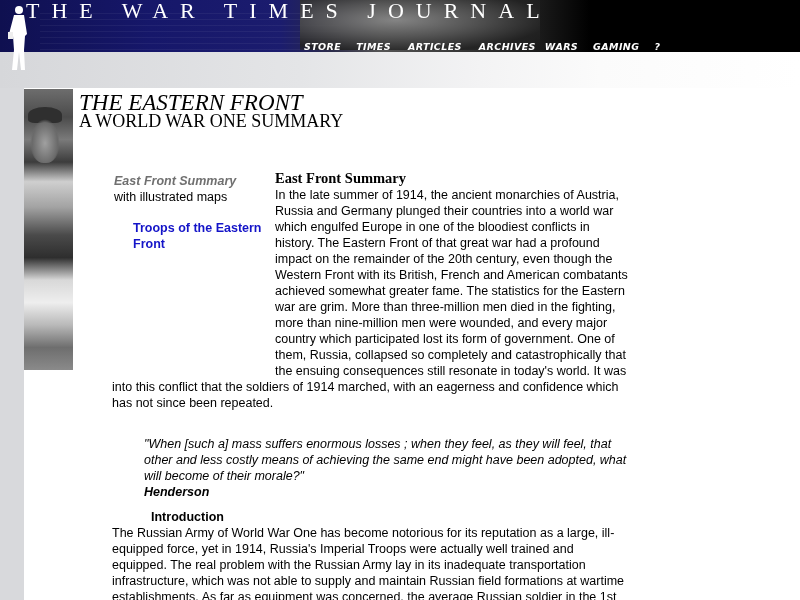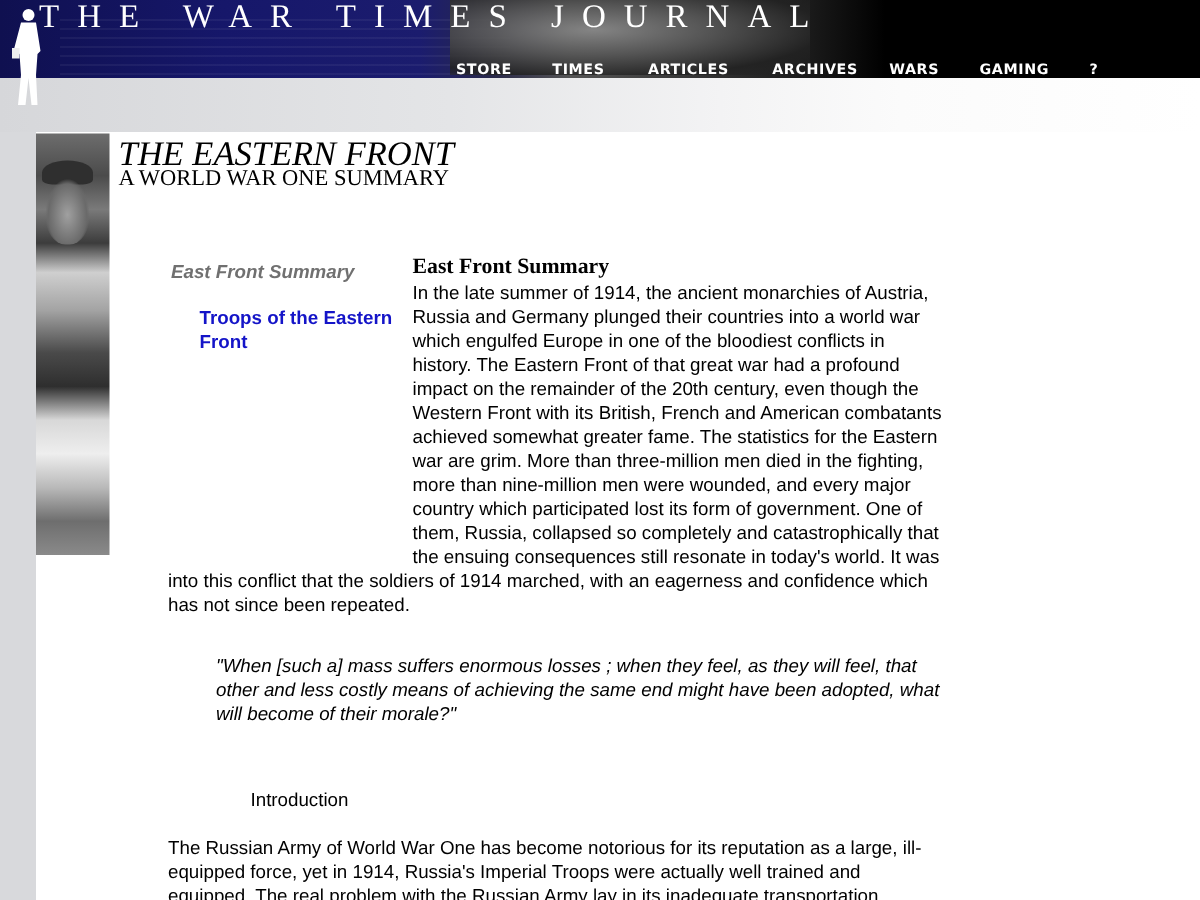--- a/index.html
+++ b/index.html
@@ -13,52 +13,52 @@
     .banner-curve2 { position:absolute; left:0; top:52px; width:800px; height:40px;
       background: linear-gradient(90deg, #d6d7da 0px, #e4e5e7 300px, #f3f3f4 480px, #fbfbfb 600px, #ffffff 800px); }
     .banner-scrawl { position:absolute; left:40px; top:8px; width:300px; height:42px;
       background: repeating-linear-gradient(0deg, rgba(255,255,255,0.05) 0 1px, transparent 1px 6px); }
     .photo-block { position:absolute; left:300px; top:0; width:240px; height:50px;
       background: radial-gradient(ellipse at 40% 40%, #8a8a8a 0%, #555 40%, #222 75%, transparent 100%); opacity:0.9; }
     .site-title { position:absolute; left:26px; top:-2px; color:#ffffff; font-family:"Liberation Serif", serif;
       font-size:22px; letter-spacing:12px; white-space:nowrap; }
     .soldier { position:absolute; left:6px; top:4px; }
 
-    .topnav { position:absolute; left:304px; top:40px; height:14px; display:flex; gap:16px; }
+    .topnav { position:absolute; left:304px; top:40px; height:14px; display:flex; gap:4px;font-style:italic; }
     .topnav a { color:#ffffff; font-family:"DejaVu Sans", sans-serif; font-weight:bold; font-size:9.5px; letter-spacing:0.4px;
       text-decoration:none; margin-right:11px; line-height:14px; white-space:nowrap; }
 
     
     .left-bar { position:absolute; left:0; top:88px; width:24px; height:512px; background:#d8d9dc; }
 
     
     .photo-strip { position:absolute; left:24px; top:89px; width:49px; height:281px;
       background: linear-gradient(180deg, #6d6d6d 0%, #4b4b4b 10%, #7a7a7a 18%, #3c3c3c 26%, #cfcfcf 33%, #a3a3a3 42%, #4a4a4a 52%, #2e2e2e 60%, #d8d8d8 68%, #eeeeee 76%, #b9b9b9 84%, #6e6e6e 92%, #8a8a8a 100%); }
     .photo-strip .face { position:absolute; left:6px; top:30px; width:30px; height:44px; border-radius:45%;
       background: radial-gradient(ellipse at 50% 55%, #a0a0a0 0%, #6a6a6a 60%, transparent 70%); }
     .photo-strip .cap { position:absolute; left:4px; top:18px; width:34px; height:16px; border-radius:50% 50% 20% 20%; background:#2f2f2f; }
 
     .page-title { position:absolute; left:79px; top:90px; font-family:"Liberation Serif", serif; font-size:23px; color:#000; white-space:nowrap;font-style:italic; }
-    .page-subtitle { position:absolute; left:79px; top:111px; font-family:"Liberation Serif", serif; font-size:15px; color:#000; white-space:nowrap; }
+    .page-subtitle { position:absolute; left:79px; top:111px; font-family:"Liberation Serif", serif; font-size:18px; color:#000; white-space:nowrap; }
 
     .sidebox { position:absolute; left:114px; top:173px; width:150px; font-size:12.5px; line-height:16px; color:#000; }
     .sidebox .link-gray { color:#707070; font-style:italic; font-weight:bold; text-decoration:none; display:block; }
     .sidebox .link-blue { color:#1414c8; font-weight:bold; text-decoration:none; display:block; margin-top:15px;margin-left:19px; }
     .sidebox .desc { display:block; }
 
     .article { position:absolute; left:112px; top:170px; width:520px; font-size:12.5px; line-height:16px; color:#000; }
     .article .float-spacer { float:left; width:163px; height:208px; }
     .article h2 { font-family:"Liberation Serif", serif; font-size:14.5px; font-weight:bold; margin:0; line-height:17px; }
     .article p { margin:0; }
 
     .quote { position:absolute; left:144px; top:436px; width:490px; font-size:12.5px; line-height:16px; color:#000; font-style:italic; }
     .quote .author { font-weight:bold; display:block; }
 
     .intro { position:absolute; left:112px; top:509px; width:520px; font-size:12.5px; line-height:16px; color:#000; }
-    .intro h3 { margin:16px; font-size:12.5px; font-weight:normal; line-height:16px;padding-left:39px; }
+    .intro h3 { margin:0; font-size:12.5px; font-weight:bold; line-height:16px;padding-left:39px; }
     .intro p { margin:0; }
   </style>
 </head>
 <body>
 
 <div class="banner">
   <div class="banner-dark">
     <div class="banner-scrawl"></div>
     <div class="photo-block"></div>
   </div>
@@ -85,29 +85,31 @@
 <div class="photo-strip">
   <div class="cap"></div>
   <div class="face"></div>
 </div>
 
 <div class="page-title">THE EASTERN FRONT</div>
 <div class="page-subtitle">A WORLD WAR ONE SUMMARY</div>
 
 <div class="sidebox">
   <a href="#" class="link-gray">East Front Summary</a>
+  <span class="desc">with illustrated maps</span>
   <a href="#" class="link-blue">Troops of the Eastern Front</a>
 </div>
 
 <div class="article">
   <div class="float-spacer"></div>
   <h2>East Front Summary</h2>
   <p>In the late summer of 1914, the ancient monarchies of Austria, Russia and Germany plunged their countries into a world war which engulfed Europe in one of the bloodiest conflicts in history. The Eastern Front of that great war had a profound impact on the remainder of the 20th century, even though the Western Front with its British, French and American combatants achieved somewhat greater fame. The statistics for the Eastern war are grim. More than three-million men died in the fighting, more than nine-million men were wounded, and every major country which participated lost its form of government. One of them, Russia, collapsed so completely and catastrophically that the ensuing consequences still resonate in today's world. It was into this conflict that the soldiers of 1914 marched, with an eagerness and confidence which has not since been repeated.</p>
 </div>
 
 <div class="quote">
   <span>"When [such a] mass suffers enormous losses ; when they feel, as they will feel, that other and less costly means of achieving the same end might have been adopted, what will become of their morale?"</span>
+  <span class="author">Henderson</span>
 </div>
 
 <div class="intro">
   <h3>Introduction</h3>
   <p>The Russian Army of World War One has become notorious for its reputation as a large, ill-equipped force, yet in 1914, Russia's Imperial Troops were actually well trained and equipped. The real problem with the Russian Army lay in its inadequate transportation infrastructure, which was not able to supply and maintain Russian field formations at wartime establishments. As far as equipment was concerned, the average Russian soldier in the 1st</p>
 </div>
 
 </body></html>

